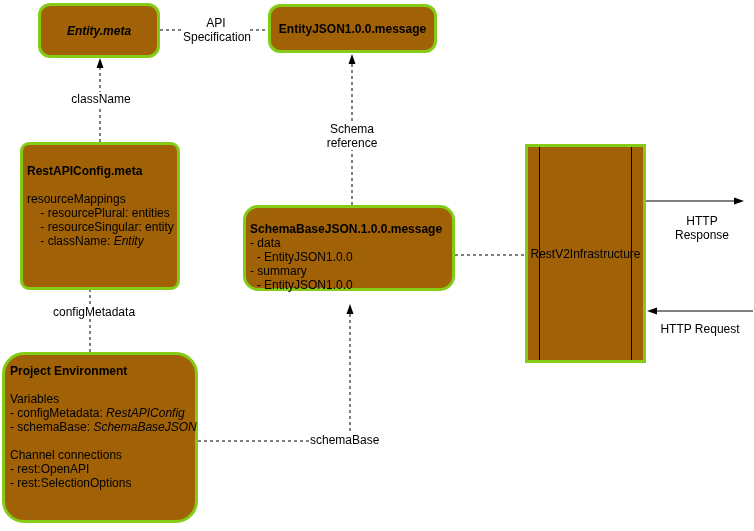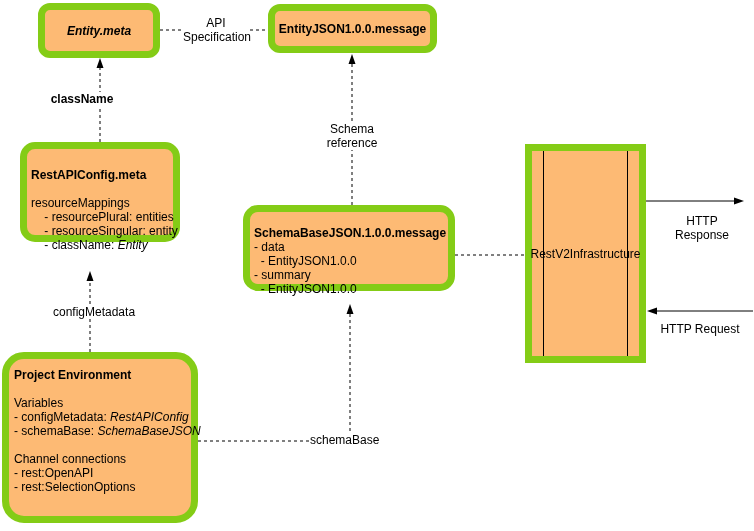--- a/index.html
+++ b/index.html
@@ -15,22 +15,22 @@
   }
   #edges {
     position: absolute;
     left: 0; top: 0;
     width: 754px; height: 531px;
     z-index: 1;
   }
   .node {
     position: absolute;
     box-sizing: border-box;
-    background: #fdba74;
-    border: 7px solid #84cc16;
+    background: #a16207;
+    border: 3px solid #84cc16;
     z-index: 2;
     line-height: 14px;
   }
   .node.centered {
     display: flex;
     align-items: center;
     justify-content: center;
     text-align: center;
   }
   .node-title { font-weight: bold; }
@@ -45,35 +45,35 @@
   .edge-label {
     position: absolute;
     background: #ffffff;
     text-align: center;
     line-height: 14px;
     z-index: 3;
   }
   
   #node-entity-meta        { left: 38px;  top: 3px;   width: 122px; height: 55px;  border-radius: 12px; }
   #node-entity-json        { left: 268px; top: 4px;   width: 169px; height: 49px;  border-radius: 12px; }
-  #node-rest-api-config    { left: 20px;  top: 142px; width: 160px; height: 100px; border-radius: 15px; padding: 19px 4px 0 4px; }
+  #node-rest-api-config    { left: 20px;  top: 142px; width: 160px; height: 148px; border-radius: 9px; padding: 19px 4px 0 4px; }
   #node-schema-base        { left: 243px; top: 205px; width: 212px; height: 86px;  border-radius: 15px; padding: 14px 4px 0 4px; }
   #node-project-env        { left: 2px;   top: 352px; width: 196px; height: 171px; border-radius: 22px; padding: 9px 4px 0 5px; }
   #node-restv2             { left: 525px; top: 144px; width: 121px; height: 219px; display: flex; flex-direction: row; align-items: center; justify-content: center; text-align: center; }
   .component-bar {
     position: absolute;
     top: 0; bottom: 0;
     width: 0;
     border-left: 1px solid #000000;
   }
   .component-bar.left-bar  { left: 11px; }
   .component-bar.right-bar { right: 11px; }
   
   #label-api-spec     { left: 183px; top: 16px;  width: 66px; }
-  #label-class-name   { left: 47px;  top: 92px;  width: 70px; font-weight: bold; }
+  #label-class-name   { left: 66px;  top: 92px;  width: 70px; }
   #label-schema-ref   { left: 304px; top: 122px; width: 96px; }
   #label-config-meta  { left: 53px;  top: 305px; width: 80px; }
   #label-schema-base  { left: 310px; top: 433px; width: 67px; }
   #label-http-resp    { left: 658px; top: 214px; width: 88px; background: transparent; }
   #label-http-req     { left: 660px; top: 322px; width: 80px; background: transparent; }
 </style>
 </head>
 <body>
 
 <div id="canvas">

